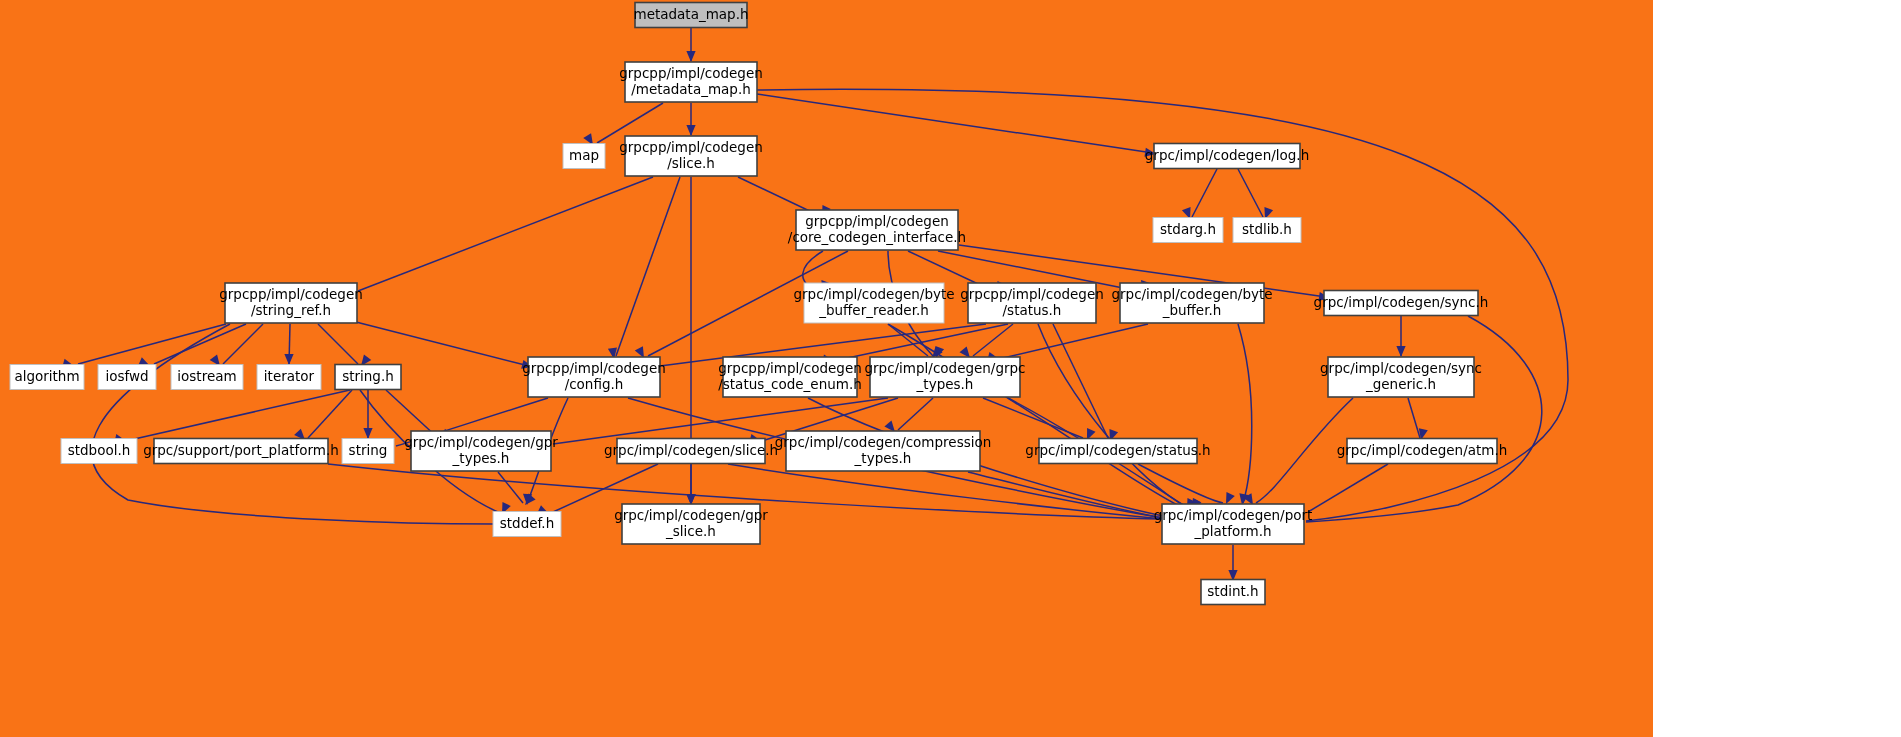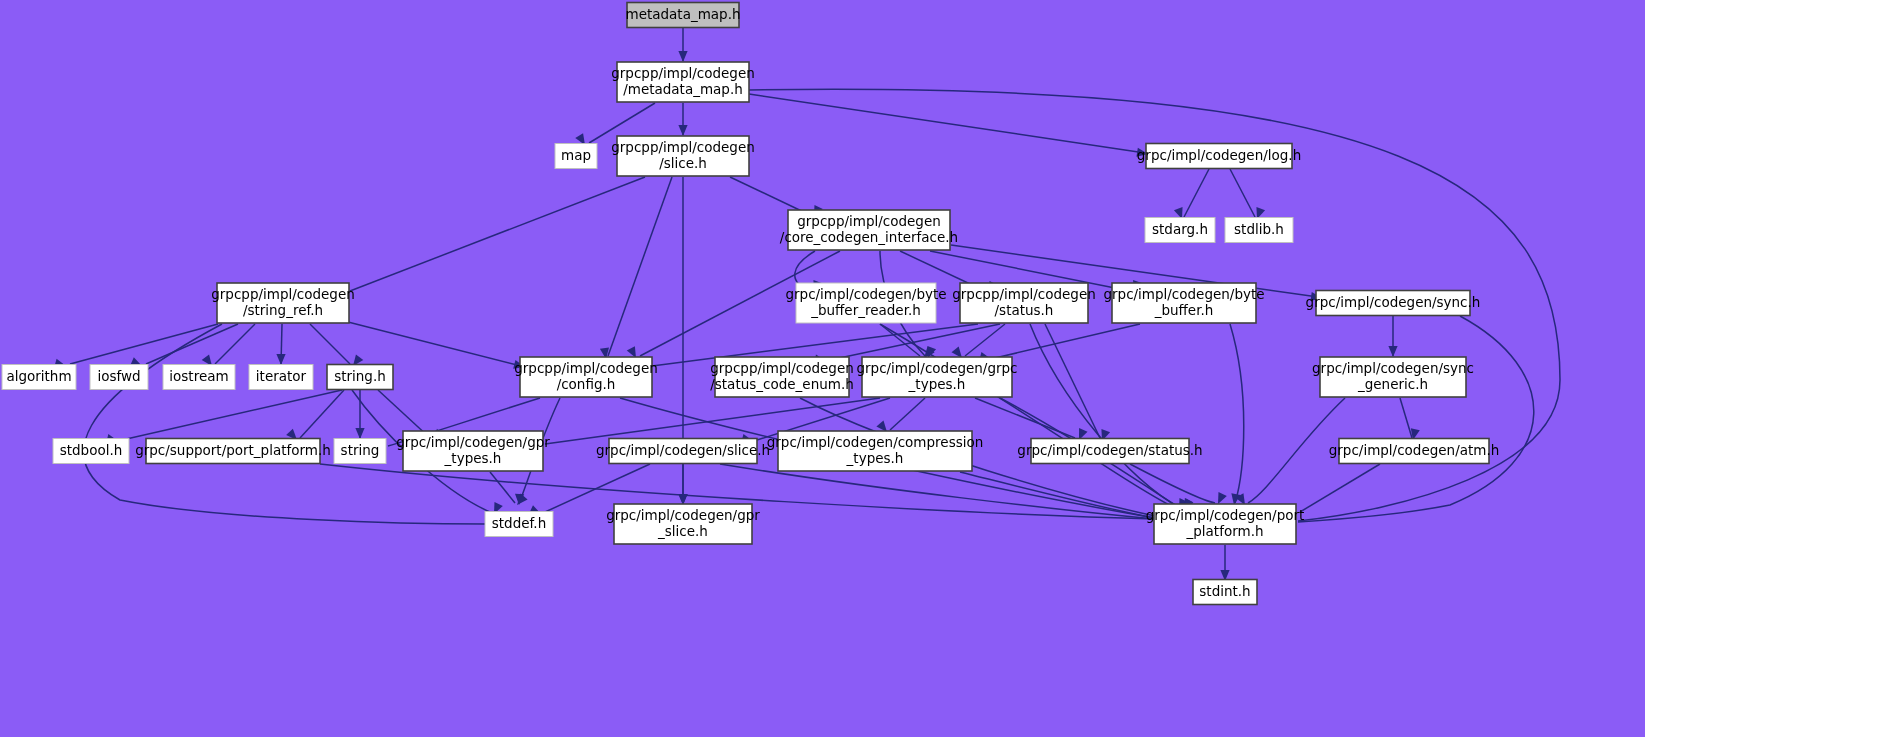--- a/index.html
+++ b/index.html
@@ -1,17 +1,17 @@
 <!DOCTYPE html>
 <html><head>
 <meta charset="utf-8">
 <style>
   html,body{margin:0;padding:0;background:#ffffff;}
   body{font-family:"DejaVu Sans","Liberation Sans",sans-serif;}
-  #graph-wrap{position:relative;width:1645px;height:737px;overflow:hidden;background:#8b5cf6;}
+  #graph-wrap{position:relative;width:1645px;height:737px;overflow:hidden;background:#f97316;padding-left:8px;}
   svg.graph{display:block;width:1901px;height:737px;}
   .node-box{fill:#ffffff;}
   .node-box.plain{stroke:#c0c0c0;stroke-width:1;}
   .node-box.bold{stroke:#404040;stroke-width:1.6;}
   .node-box.root{fill:#bfbfbf;stroke:#404040;stroke-width:1.6;}
   .node-label{font-family:"DejaVu Sans","Liberation Sans",sans-serif;font-size:13.5px;fill:#000000;text-anchor:middle;dominant-baseline:middle;}
   .edge{fill:none;stroke:#27287d;stroke-width:1.5;}
   .arrowhead{fill:#27287d;stroke:none;}
 </style>
 </head>

